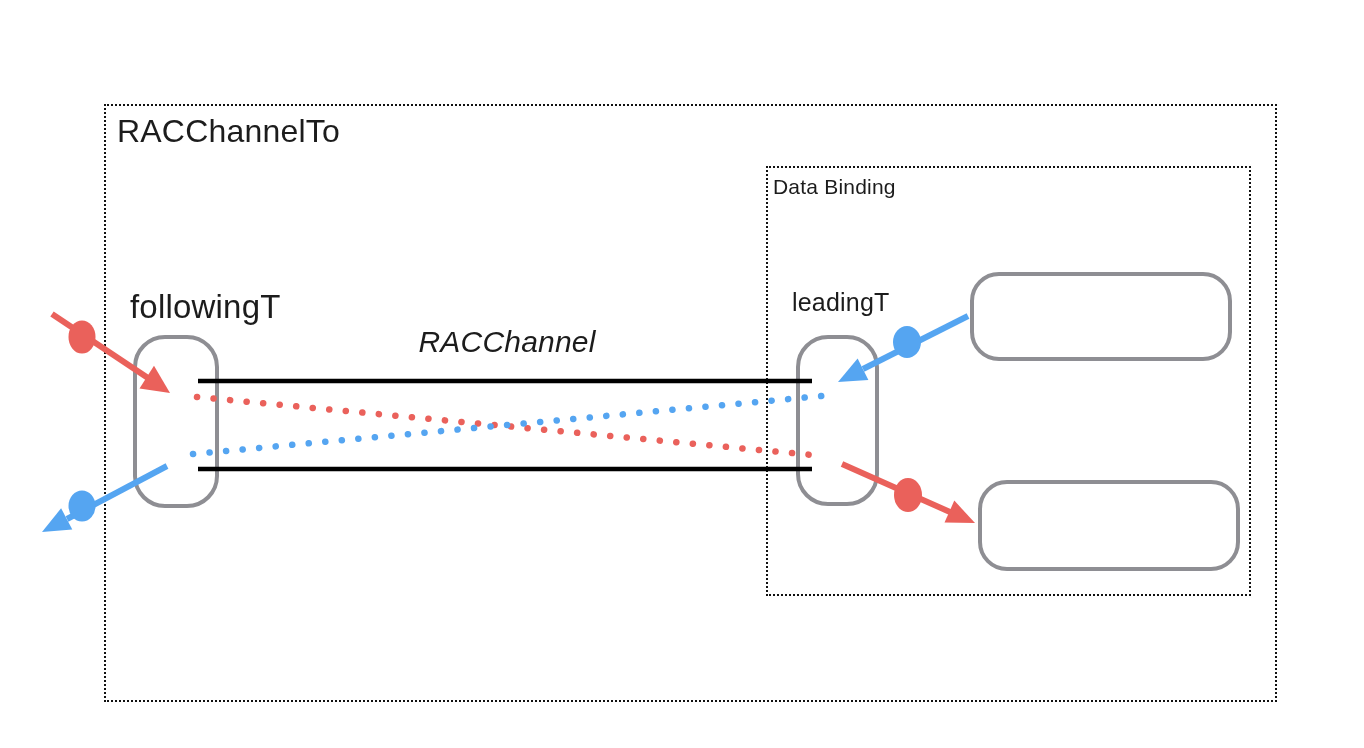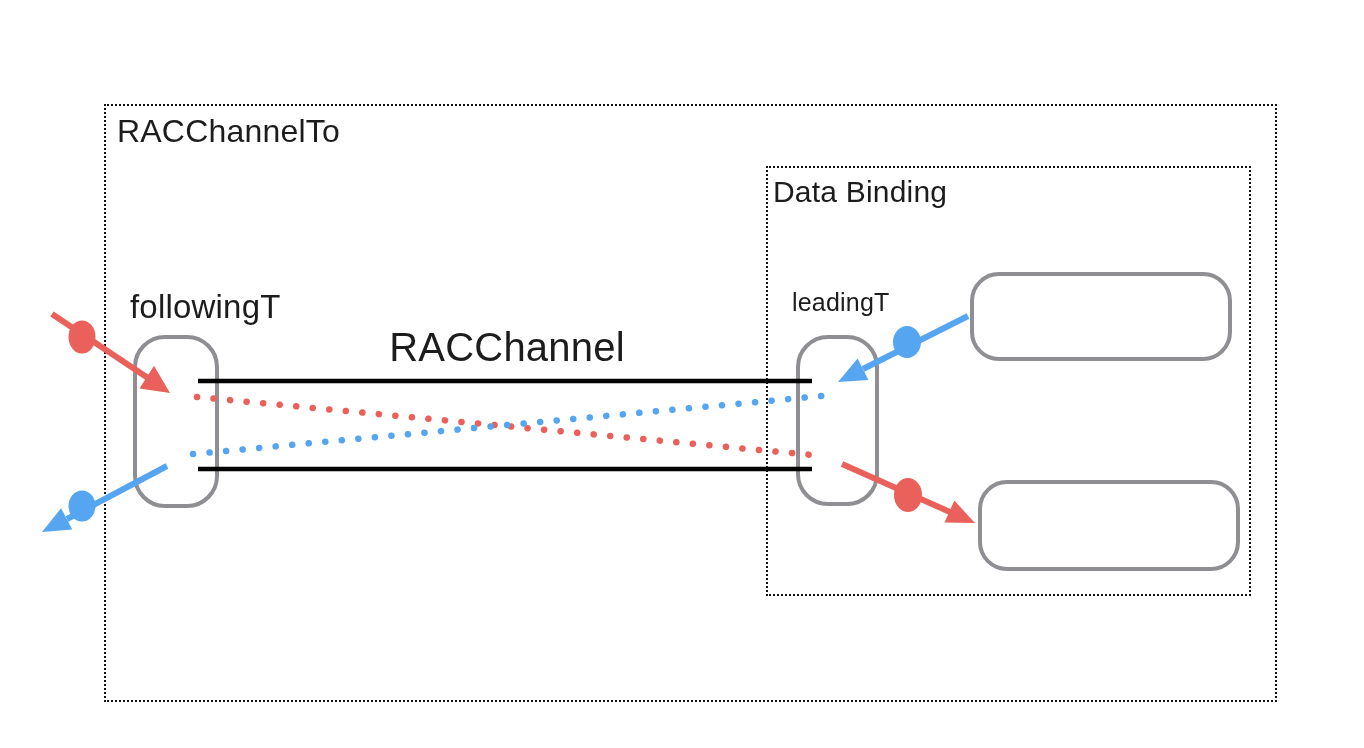--- a/index.html
+++ b/index.html
@@ -24,22 +24,22 @@
   #outer-box   { left: 104px; top: 75px;  width: 1173px; height: 598px; }
   #binding-box { left: 766px; top: 137px; width: 485px;  height: 430px; }
   .diagram-label {
     position: absolute;
     color: #1c1c1c;
     font-weight: 300;
     white-space: nowrap;
     letter-spacing: 0.2px;
   }
   #outer-label    { left: 117px; top: 84px;  font-size: 32px; }
-  #binding-label  { left: 773px; top: 146px; font-size: 30px; }
-  #channel-label  { left: 507px; top: 296px; font-size: 40px; transform: translateX(-50%); }
+  #binding-label  { left: 773px; top: 146px; font-size: 21px; }
+  #channel-label  { left: 507px; top: 296px; font-size: 30px; transform: translateX(-50%); font-style: italic; }
   #following-label{ left: 130px; top: 259px; font-size: 33px; }
   #leading-label  { left: 792px; top: 259px; font-size: 25px; text-align: right; }
   .endpoint-text {
     position: absolute;
     color: #1c1c1c;
     font-weight: 300;
     font-size: 29px;
     white-space: nowrap;
     transform: translate(-50%, -50%);
   }

